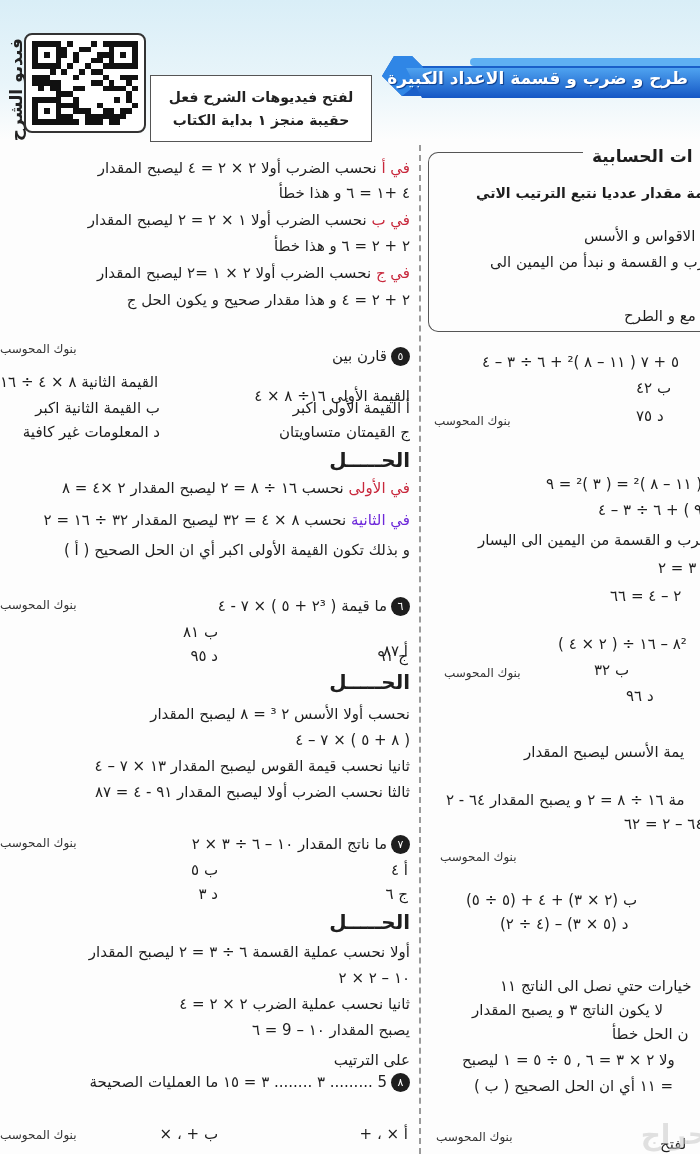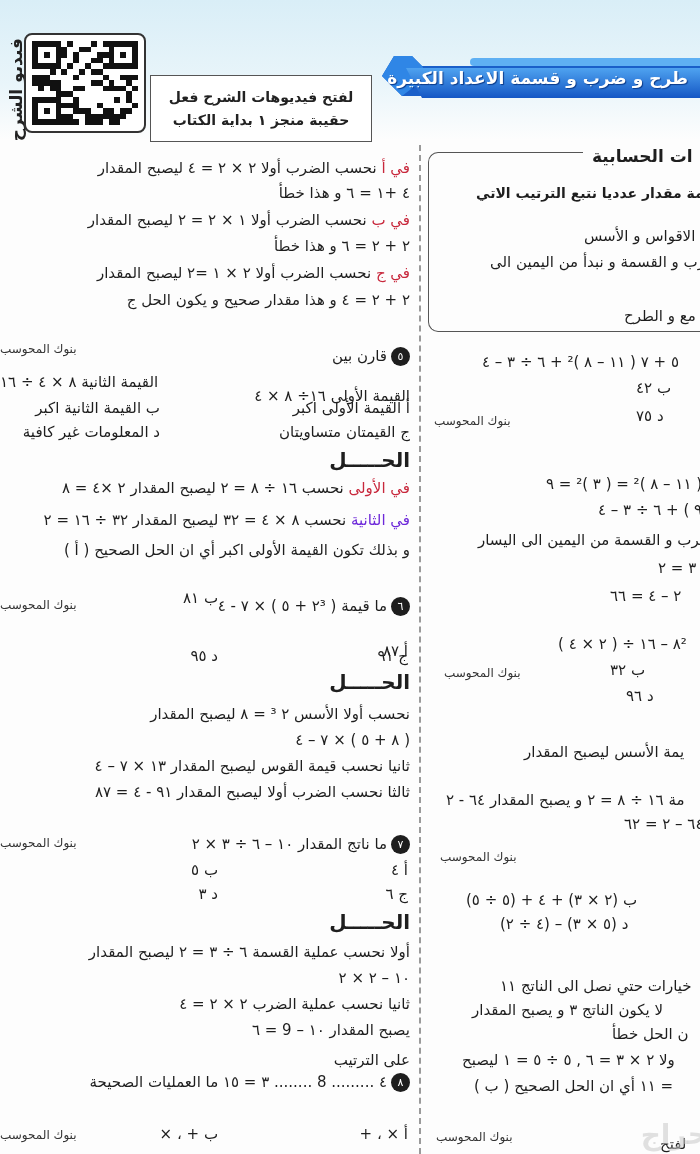--- a/index.html
+++ b/index.html
@@ -401,42 +401,42 @@
   <div class="line" style="right:290px; top:422px;">ج القيمتان متساويتان</div>
   <div class="line" style="right:540px; top:422px;">د المعلومات غير كافية</div>
   <div class="line hal" style="right:290px; top:450px;">الحـــــل</div>
   <div class="line" style="right:290px; top:478px;"><span class="red">في الأولى</span><span> نحسب ١٦ ÷ ٨ = ٢  ليصبح المقدار  ٢ ×٤ = ٨</span></div>
   <div class="line" style="right:290px; top:510px;"><span class="pink">في الثانية</span><span> نحسب  ٨ × ٤ = ٣٢  ليصبح المقدار ٣٢ ÷ ١٦ = ٢</span></div>
   <div class="line" style="right:290px; top:540px;">و بذلك تكون القيمة الأولى اكبر أي ان الحل الصحيح  ( أ )</div>
 
   <div class="src" style="left:0px; top:598px;">بنوك المحوسب</div>
   <div class="line" style="right:290px; top:596px;"><span class="qnum">٦</span><span>ما قيمة ( ٢³ + ٥ ) × ٧ - ٤</span></div>
   <div class="line" style="right:292px; top:641px;">أ   ٨٧</div>
-  <div class="line" style="right:482px; top:588px;">ب   ٨١</div>
+  <div class="line" style="right:482px; top:622px;">ب   ٨١</div>
   <div class="line" style="right:292px; top:646px;">ج  ٩١</div>
   <div class="line" style="right:482px; top:646px;">د   ٩٥</div>
   <div class="line hal" style="right:290px; top:672px;">الحـــــل</div>
   <div class="line" style="right:290px; top:704px;">نحسب أولا الأسس  ٢ ³ = ٨ ليصبح المقدار</div>
   <div class="line" style="right:290px; top:730px;">( ٨ + ٥ ) × ٧ – ٤</div>
   <div class="line" style="right:290px; top:756px;">ثانيا نحسب قيمة القوس  ليصبح المقدار  ١٣ × ٧ – ٤</div>
   <div class="line" style="right:290px; top:782px;">ثالثا  نحسب الضرب أولا  ليصبح المقدار   ٩١  -  ٤  = ٨٧</div>
 
   <div class="src" style="left:0px; top:836px;">بنوك المحوسب</div>
   <div class="line" style="right:290px; top:834px;"><span class="qnum">٧</span><span>ما ناتج المقدار  ١٠ – ٦ ÷ ٣ × ٢</span></div>
   <div class="line" style="right:292px; top:860px;">أ   ٤</div>
   <div class="line" style="right:482px; top:860px;">ب   ٥</div>
   <div class="line" style="right:292px; top:884px;">ج  ٦</div>
   <div class="line" style="right:482px; top:884px;">د   ٣</div>
   <div class="line hal" style="right:290px; top:912px;">الحـــــل</div>
   <div class="line" style="right:290px; top:942px;">أولا نحسب عملية القسمة   ٦ ÷ ٣ = ٢   ليصبح المقدار</div>
   <div class="line" style="right:290px; top:968px;">١٠ – ٢ × ٢</div>
   <div class="line" style="right:290px; top:994px;">ثانيا  نحسب عملية الضرب   ٢ × ٢ = ٤</div>
   <div class="line" style="right:290px; top:1020px;">يصبح المقدار  ١٠ – 9 = ٦</div>
 
-  <div class="line" style="right:290px; top:1072px;"><span class="qnum">٨</span><span>٤  ......... 8  ........ ٣  =  ١٥  ما العمليات الصحيحة</span></div>
+  <div class="line" style="right:290px; top:1072px;"><span class="qnum">٨</span><span>5  ......... ٣  ........ ٣  =  ١٥  ما العمليات الصحيحة</span></div>
   <div class="line" style="right:290px; top:1050px;">على الترتيب</div>
   <div class="line" style="right:292px; top:1124px;">أ   × ، +</div>
   <div class="line" style="right:482px; top:1124px;">ب   + ، ×</div>
   <div class="src" style="left:0px; top:1128px;">بنوك المحوسب</div>
 </div>
 
 <div>
   <div class="rule-box"></div>
   <div class="rule-title-mask"></div>
   <div class="line bold" style="left:592px; top:146px; font-size:17px;">ات الحسابية</div>
@@ -450,21 +450,21 @@
   <div class="line" style="left:636px; top:406px;">د ٧٥</div>
   <div class="src" style="left:434px; top:414px;">بنوك المحوسب</div>
 
   <div class="line" style="left:546px; top:474px;">( ١١ – ٨ )² = ( ٣ )² = ٩</div>
   <div class="line" style="left:598px; top:500px;">( ٩ ) + ٦ ÷ ٣ – ٤</div>
   <div class="line" style="left:478px; top:530px;">ضرب و القسمة من اليمين الى اليسار</div>
   <div class="line" style="left:658px; top:558px;">٦ ÷ ٣ = ٢</div>
   <div class="line" style="left:610px; top:586px;">٢ – ٤ = ٦٦</div>
 
   <div class="line" style="left:558px; top:634px;">٨² – ١٦ ÷ ( ٢ × ٤ )</div>
-  <div class="line" style="left:610px; top:660px;">ب  ٣٢</div>
+  <div class="line" style="left:594px; top:660px;">ب  ٣٢</div>
   <div class="line" style="left:626px; top:686px;">د  ٩٦</div>
   <div class="src" style="left:444px; top:666px;">بنوك المحوسب</div>
 
   <div class="line" style="left:524px; top:742px;">يمة الأسس  ليصبح المقدار</div>
   <div class="line" style="left:446px; top:790px;">مة ١٦ ÷ ٨ = ٢ و يصبح المقدار ٦٤ - ٢</div>
   <div class="line" style="left:624px; top:814px;">٦٤ – ٢ = ٦٢</div>
   <div class="src" style="left:440px; top:850px;">بنوك المحوسب</div>
 
   <div class="line" style="left:466px; top:890px;">ب (٢ × ٣) + ٤ + (٥ ÷ ٥)</div>
   <div class="line" style="left:500px; top:914px;">د (٥ × ٣) – (٤ ÷ ٢)</div>

